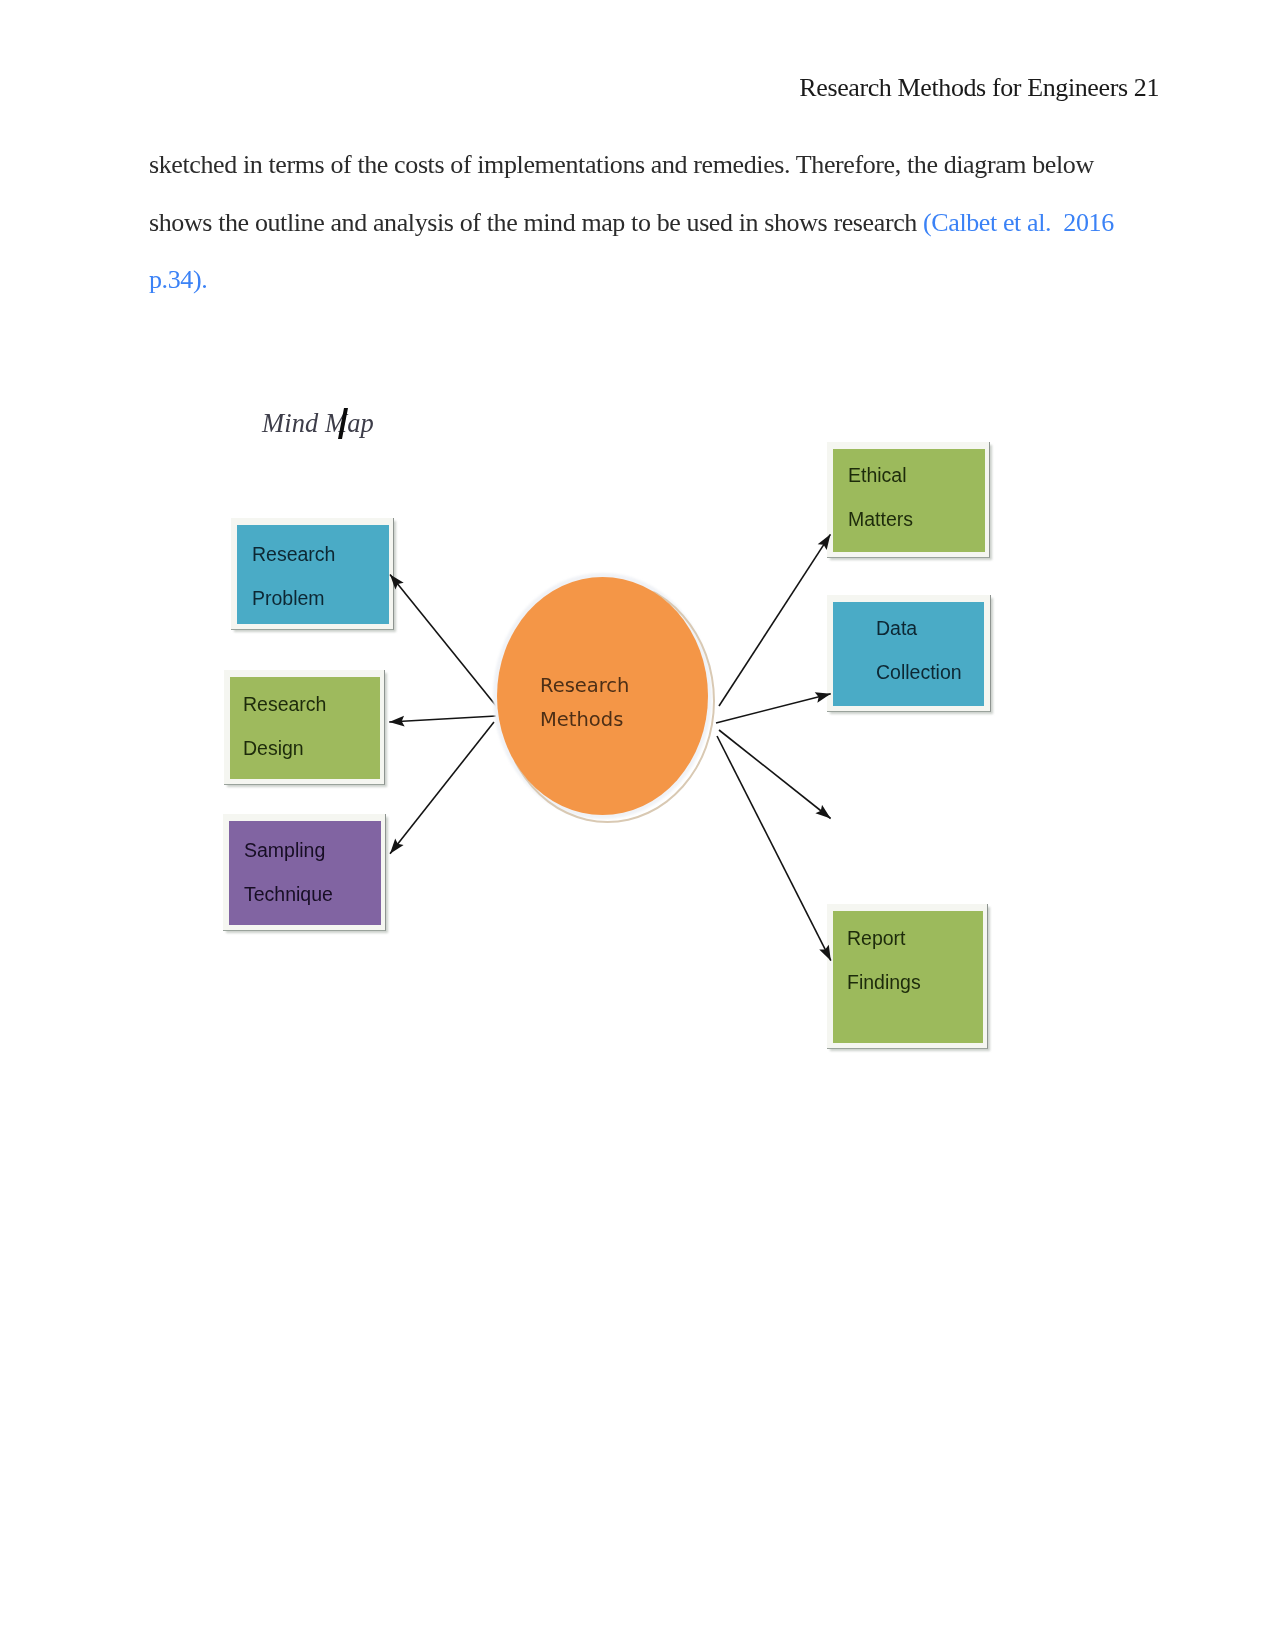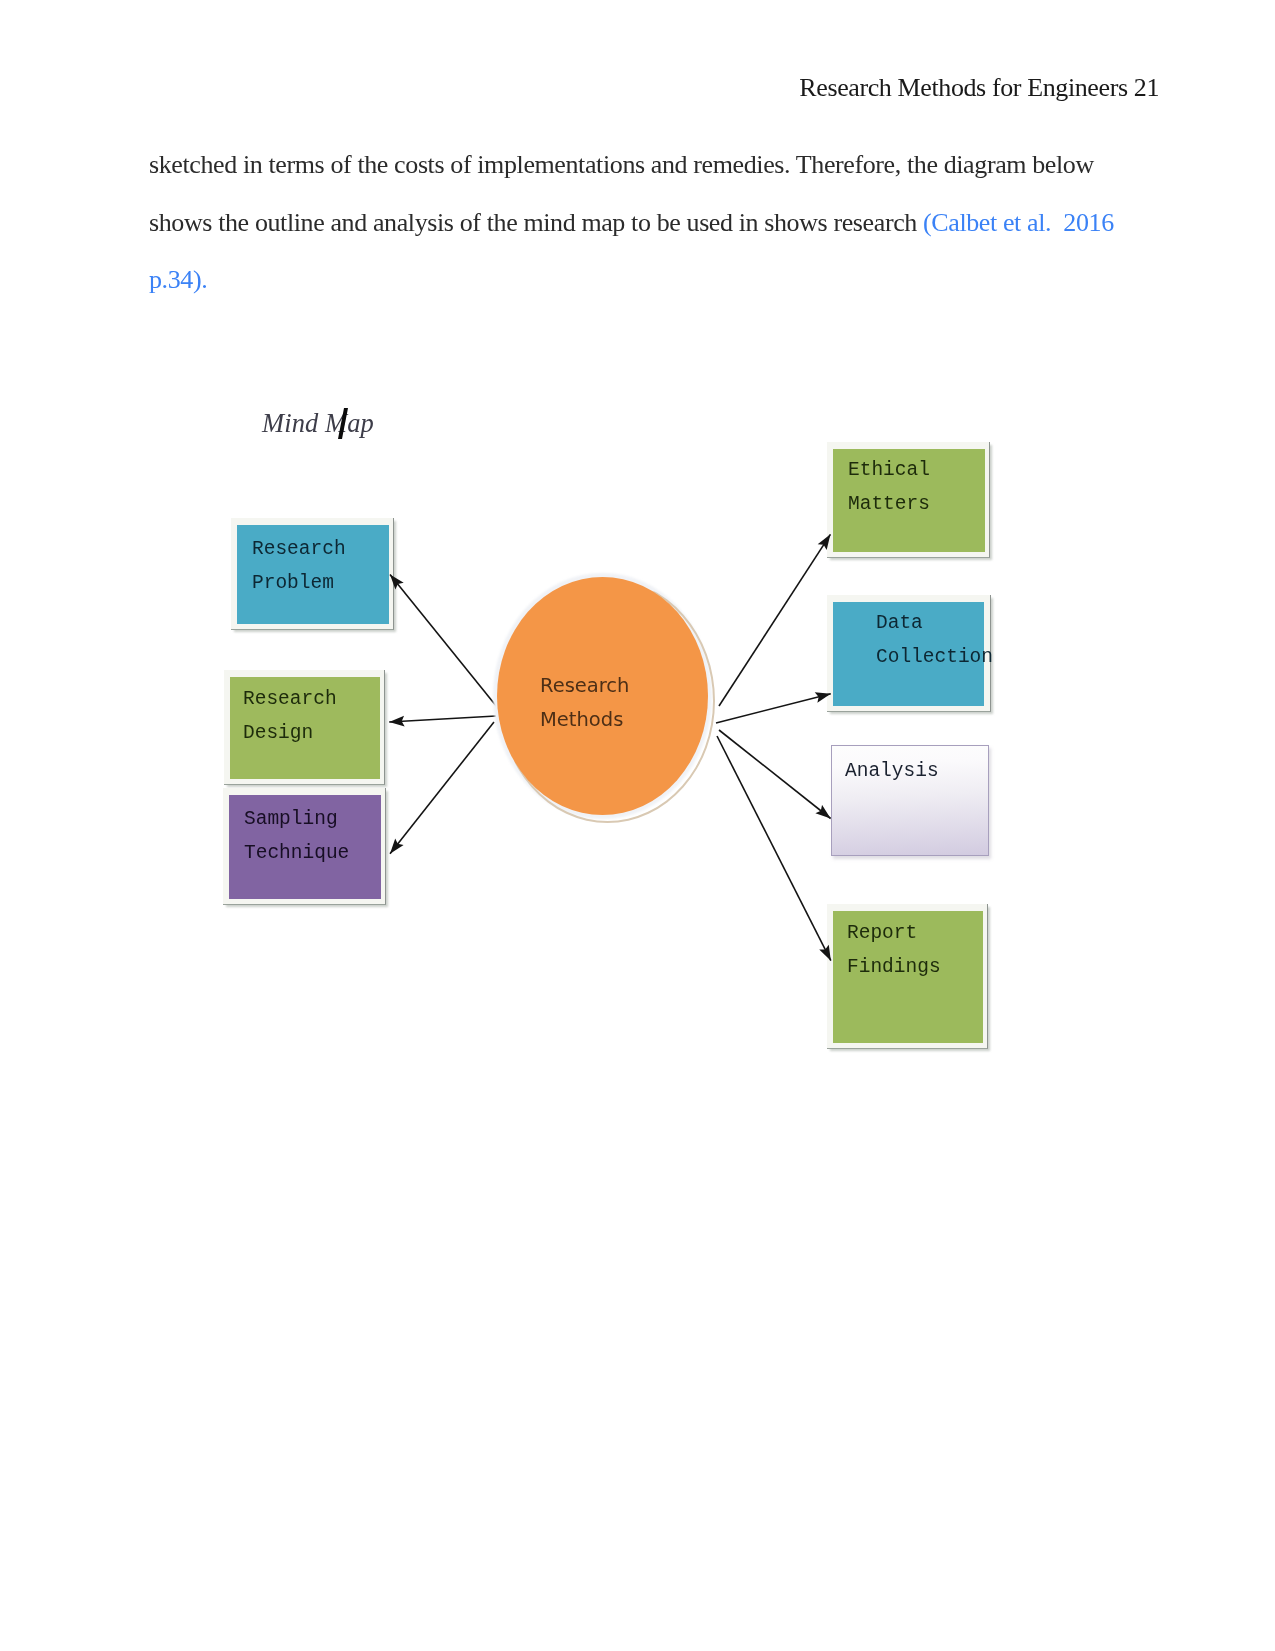--- a/index.html
+++ b/index.html
@@ -55,30 +55,30 @@
   .node .frame::after{  
     content:"";position:absolute;left:3px;top:3px;right:-3px;bottom:-3px;
     background:rgba(142,152,142,.46);
     filter:blur(1.3px);z-index:-1;
   }
   .node .fill{
     position:absolute;left:6px;top:7px;right:5px;bottom:6px;
   }
   .node .label{
     position:absolute;left:21px;top:14px;right:2px;
-    font-family:Liberation Mono, monospace;
-    font-size:19.5px;line-height:34px;
+    font-family:Liberation Sans, sans-serif;
+    font-size:19.5px;line-height:44px;
     color:#13202b;
     white-space:pre-line;
   }
 
   
   .n-rp{left:231px;top:518px;width:163px;height:112px;}
   .n-rd{left:224px;top:670px;width:161px;height:115px;}
-  .n-st{left:223px;top:788px;width:163px;height:117px;}
+  .n-st{left:223px;top:814px;width:163px;height:117px;}
   .n-em{left:827px;top:442px;width:163px;height:116px;}
   .n-dc{left:827px;top:595px;width:164px;height:117px;}
   .n-dc .fill{right:7px;}
   .n-an{left:831px;top:745px;width:158px;height:111px;}
   .n-rf{left:827px;top:904px;width:161px;height:145px;}
 
   
   .n-rp .label{top:14px;left:21px;}
   .n-rd .label{top:12px;left:19px;}
   .n-st .label{top:14px;left:21px;}
@@ -181,24 +181,20 @@
       <div class="fill"></div>
       <div class="label">Ethical
 Matters</div>
     </div>
     <div class="node n-dc">
       <div class="frame"></div>
       <div class="fill"></div>
       <div class="label">Data
 Collection</div>
     </div>
-    <div class="node n-an">
-      <div class="fill"></div>
-      <div class="label">Analysis</div>
-    </div>
     <div class="node n-rf">
       <div class="frame"></div>
       <div class="fill"></div>
       <div class="label">Report
 Findings</div>
     </div>
 
     <svg class="wires" viewBox="0 0 1275 1651">
       <defs>
         <marker id="ah" refX="15.6" refY="5.75" markerWidth="16" markerHeight="11.5" orient="auto" markerUnits="userSpaceOnUse">

